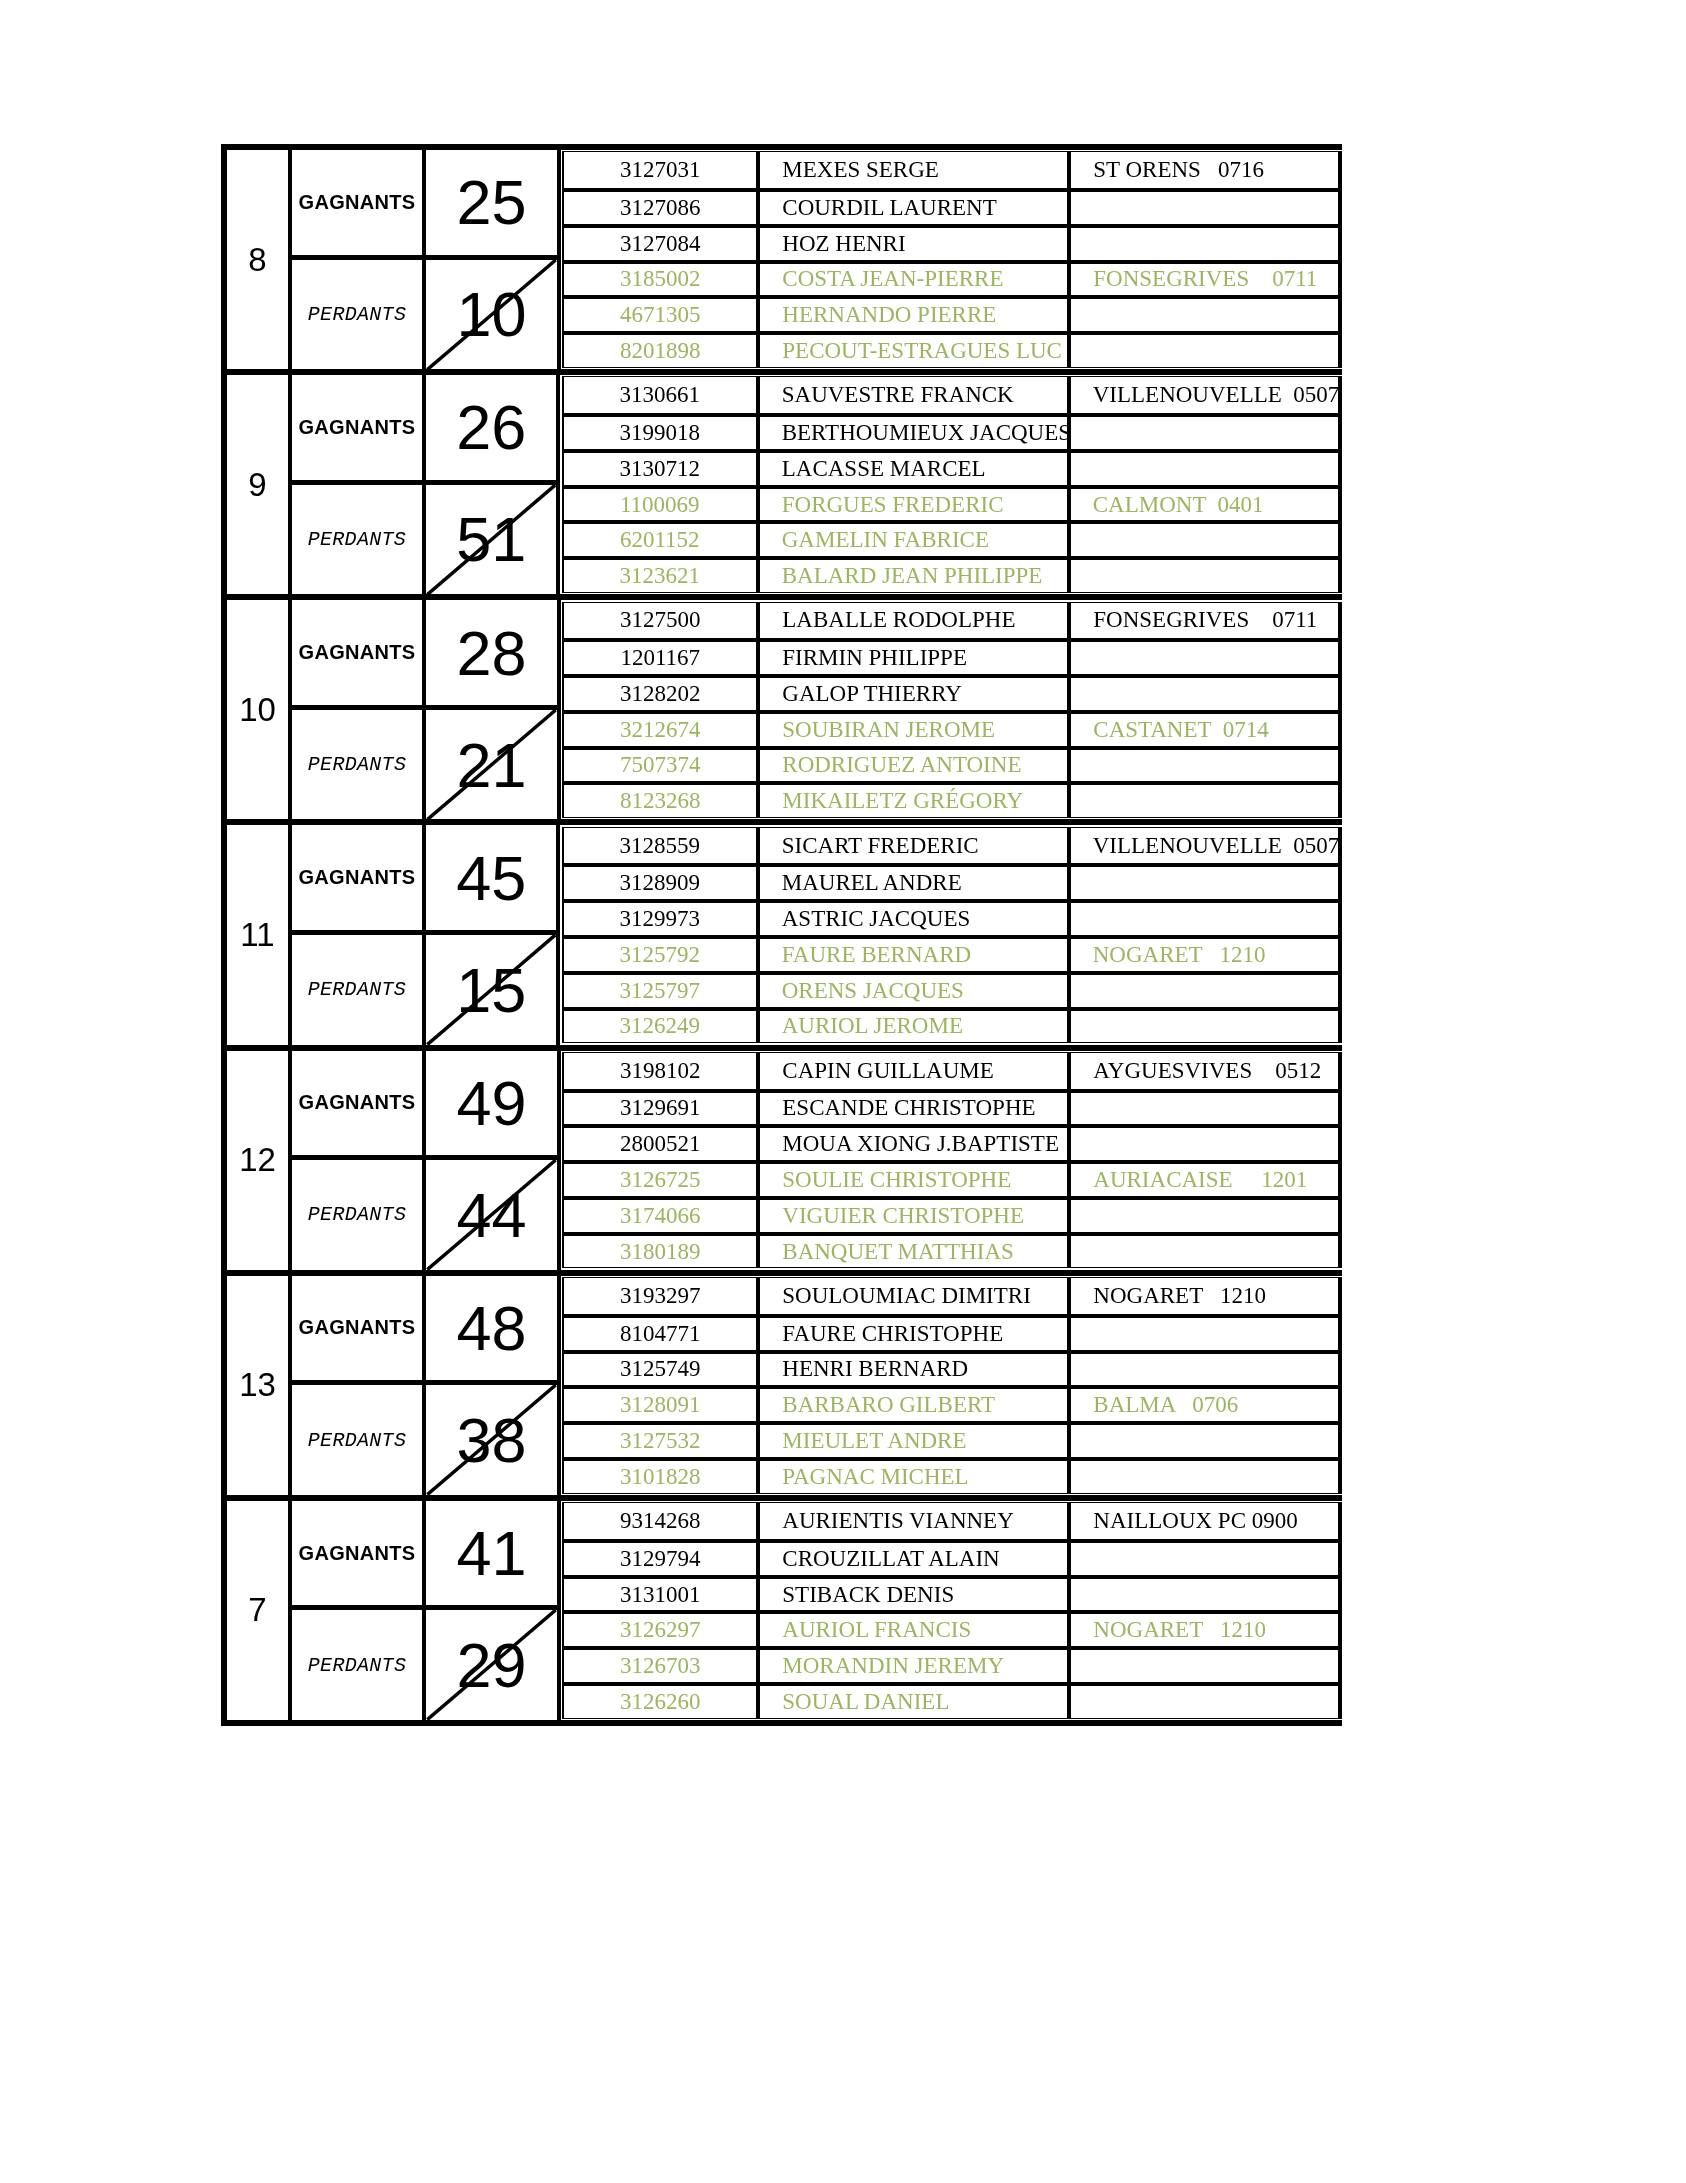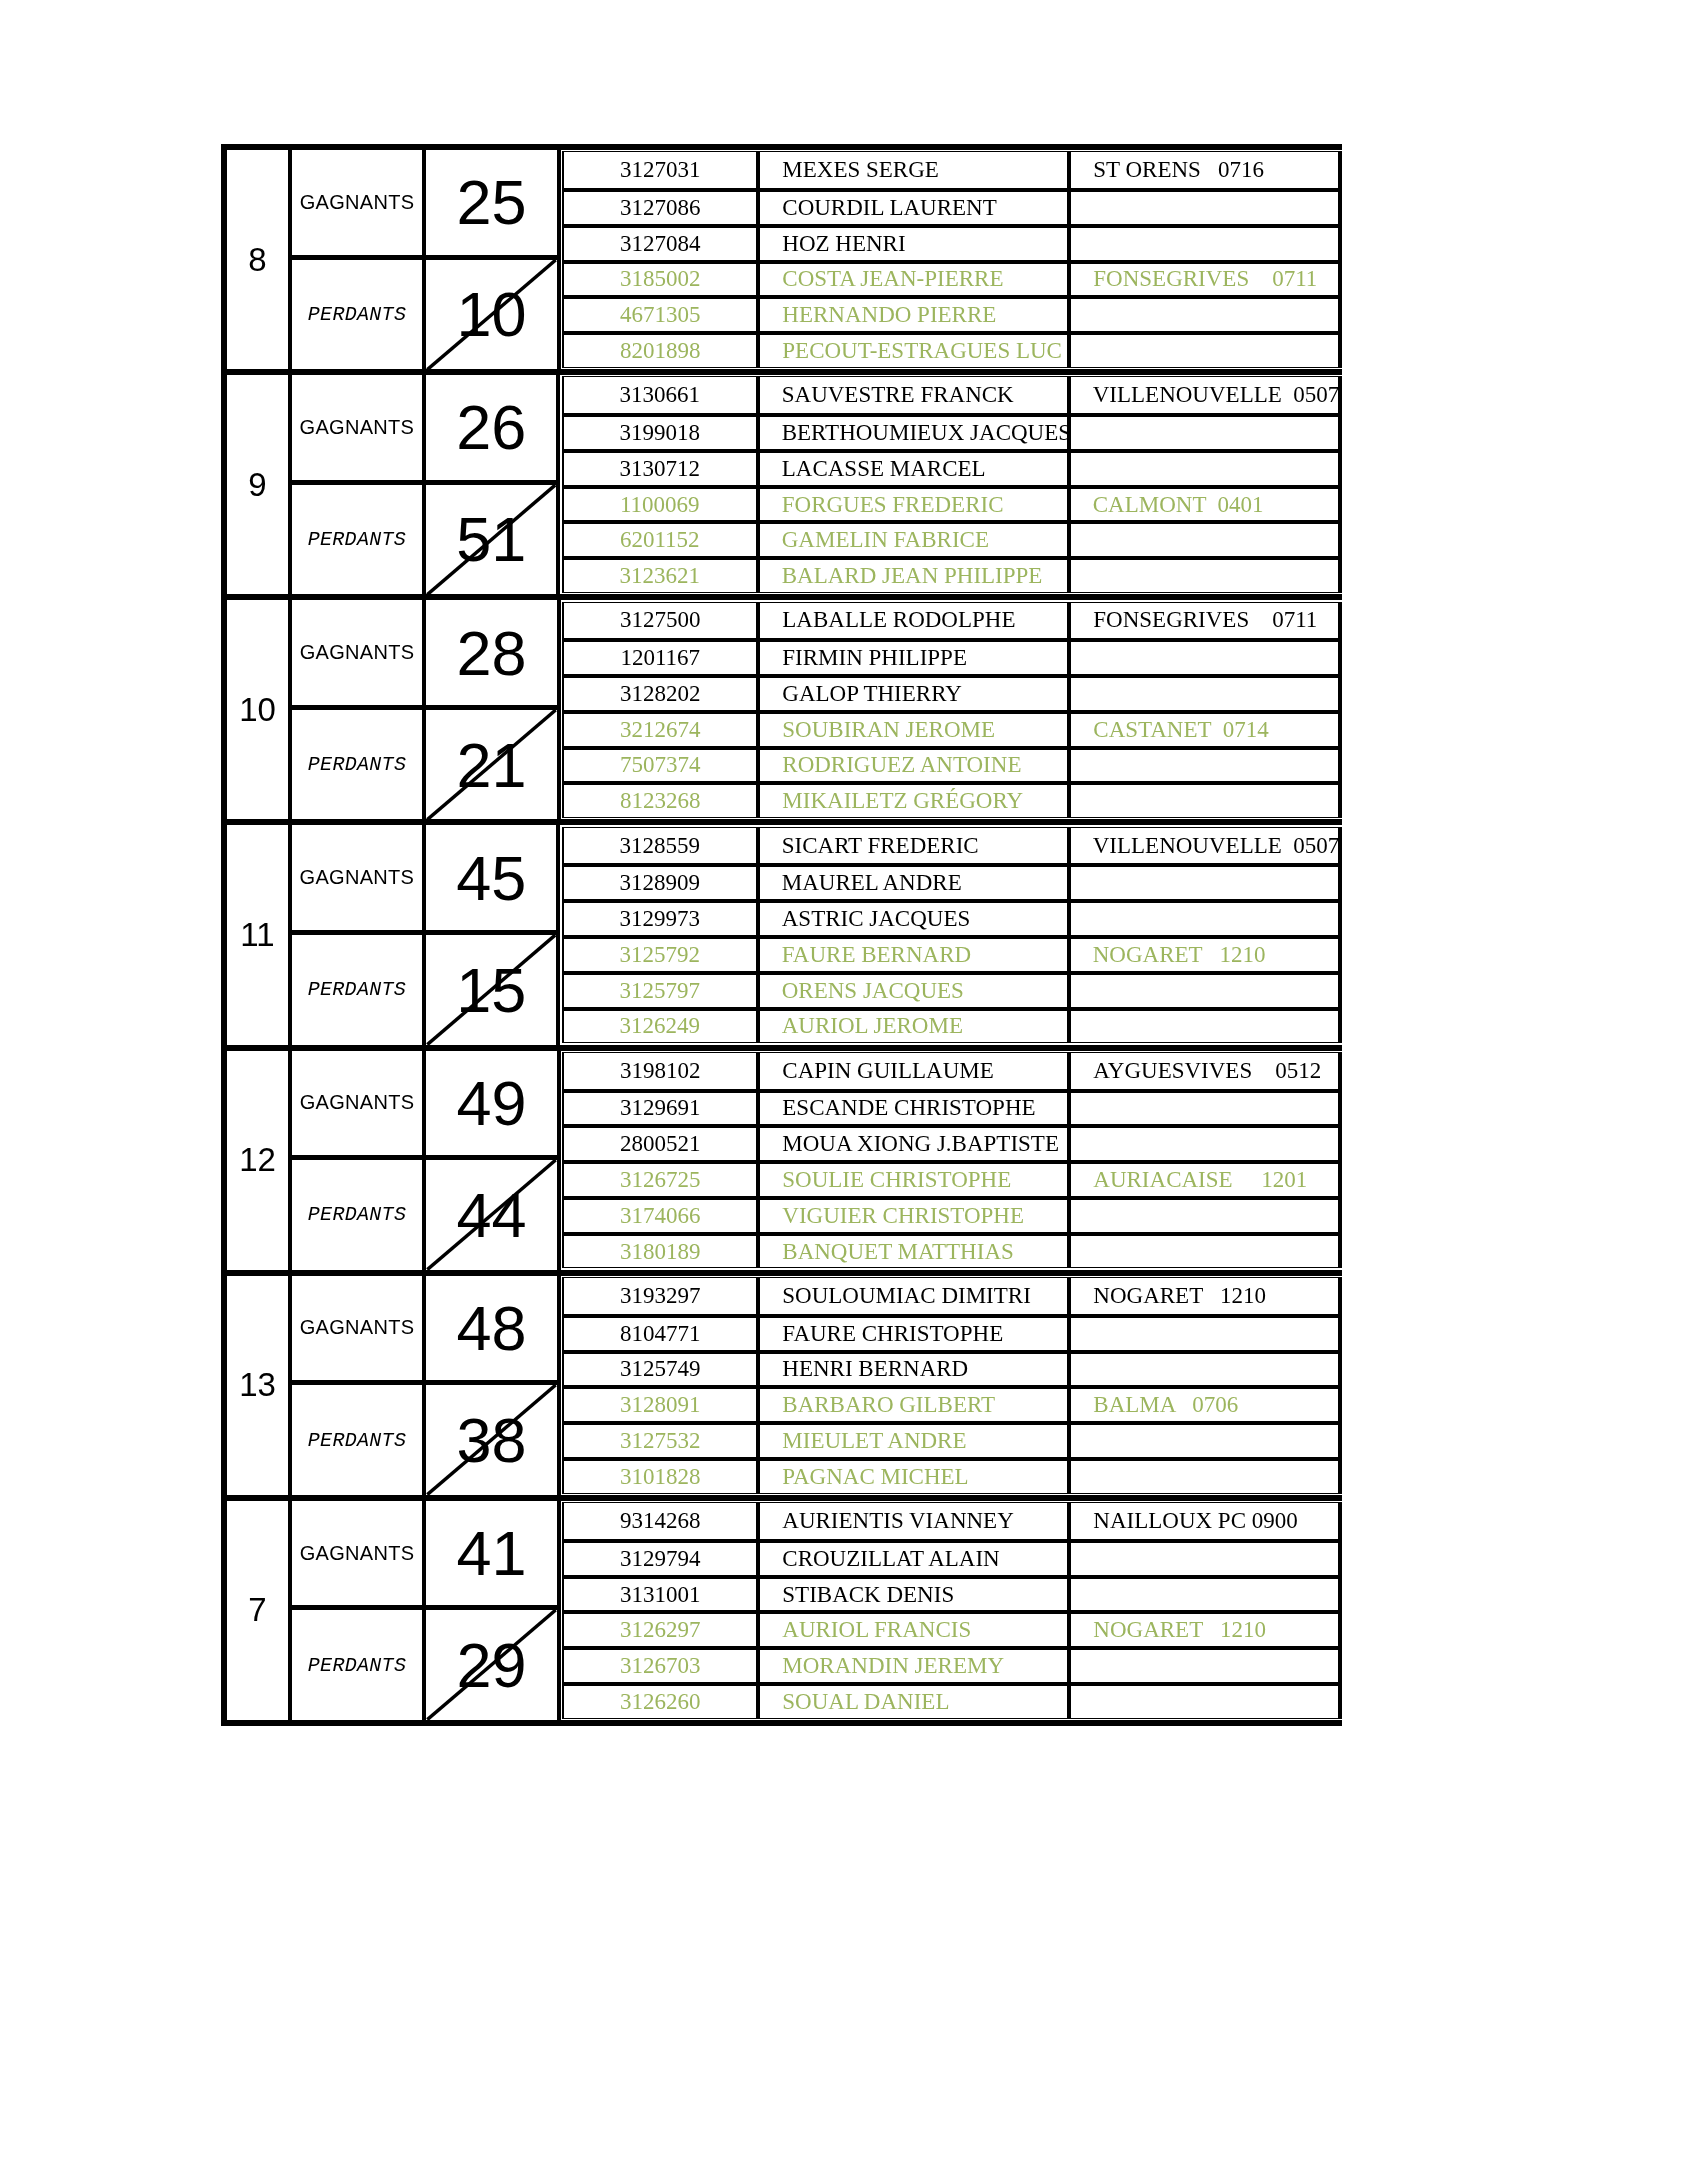--- a/index.html
+++ b/index.html
@@ -29,21 +29,21 @@
   }
   .left-grid {
     width:269px; border-right:4.6px solid #000;
     display:grid; grid-template-columns:134px 1fr; grid-template-rows:1fr 1fr;
   }
   .label-cell {
     border-right:4px solid #000;
     display:flex; align-items:center; justify-content:center;
     font-size:20px; color:#000; letter-spacing:0.3px;
   }
-  .winners-label { font-weight:400; }
+  .winners-label { font-weight:700; }
   .losers-label  { font-style:italic;font-family:Liberation Mono, monospace; }
   .score-cell {
     position:relative;
     display:flex; align-items:center; justify-content:center;
     font-size:63px; color:#000;
   }
   .row-top { border-bottom:5.3px solid #000; }
   .slash { position:absolute; left:0; top:0; width:100%; height:100%; }
   .slash line { stroke:#000; stroke-width:3.5; }
 

